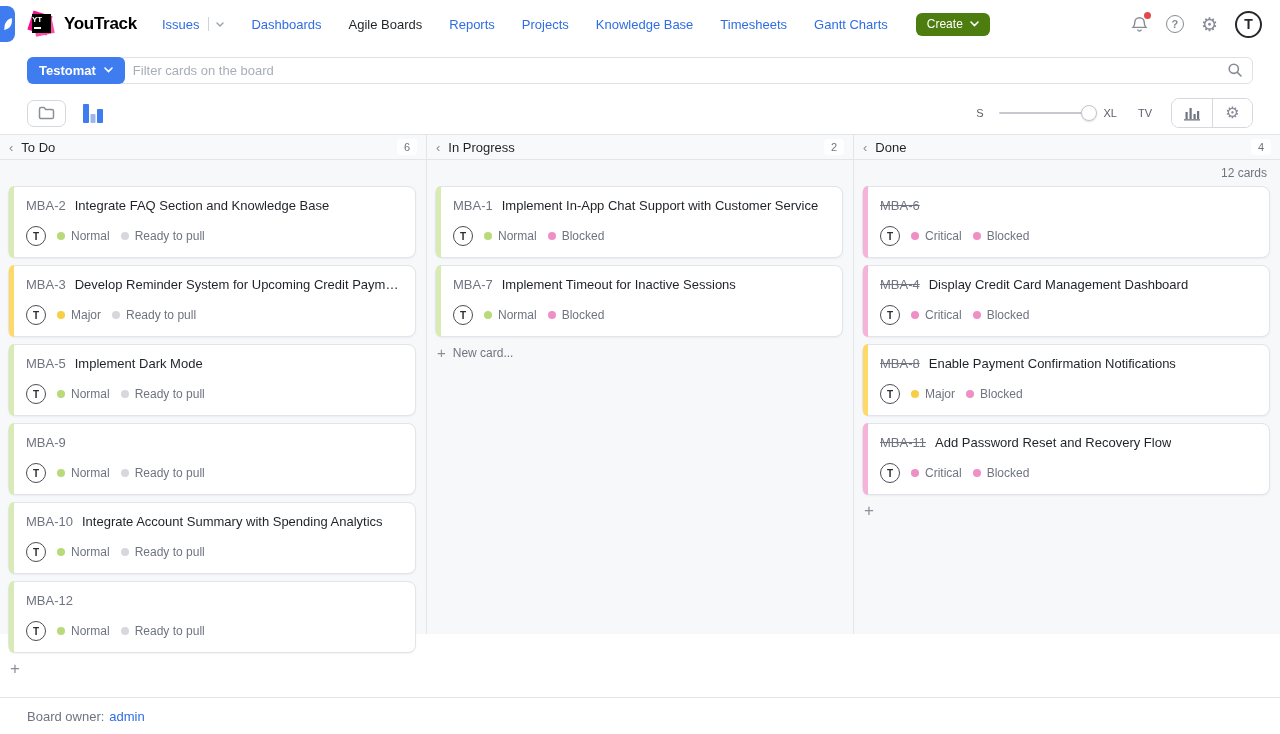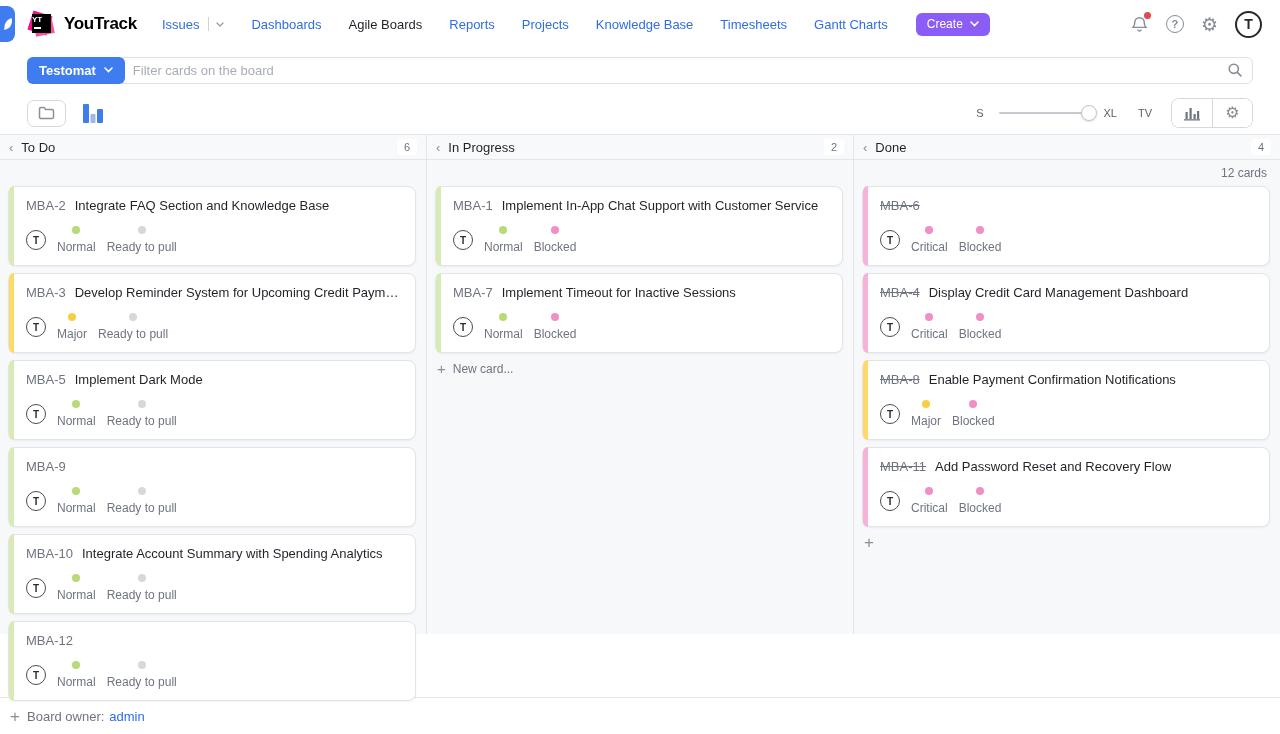--- a/index.html
+++ b/index.html
@@ -15,21 +15,21 @@
   .logo-pink2 { position:absolute; left:5px; top:5px; width:19px; height:19px; background:#fd4fa4; transform:rotate(-12deg); }
   .logo-black { position:absolute; left:3px; top:3px; width:19px; height:19px; background:#000; color:#fff; font-size:8px; font-weight:700; line-height:11px; }
   .logo-black i { display:block; width:7px; height:2px; background:#fff; margin:2px 0 0 2px; }
   .wordmark { font-size:17px; font-weight:700; color:#000; letter-spacing:-0.3px; margin-left:9px; }
   .main-nav { display:flex; align-items:center; gap:27px; margin-left:25px; }
   .nav-item { display:flex; align-items:center; font-size:13px; color:#2f6de3; cursor:pointer; }
   .nav-item.active { color:#1f2328; }
   .nav-extra { display:flex; align-items:center; }
   .nav-sep { width:1px; height:14px; background:#d0d3d9; margin:0 7px 0 9px; }
   .chev { display:inline-block; }
-  .create-btn { margin-left:28px; height:23px; background:#8b5cf6; color:#fff; border:none; border-radius:6px; font-size:12px; font-family:inherit; display:flex; align-items:center; gap:7px; padding:0 11px; cursor:pointer; }
+  .create-btn { margin-left:28px; height:23px; background:#4d7c0f; color:#fff; border:none; border-radius:6px; font-size:12px; font-family:inherit; display:flex; align-items:center; gap:7px; padding:0 11px; cursor:pointer; }
   .header-icons { margin-left:auto; display:flex; align-items:center; gap:17px; }
   .icon-btn { background:none; border:none; cursor:pointer; position:relative; display:flex; align-items:center; justify-content:center; padding:0; }
   .bell-dot { position:absolute; top:-2px; right:-2px; width:7px; height:7px; border-radius:50%; background:#e3484d; }
   .help-circle { width:18px; height:18px; border-radius:50%; border:1.6px solid #868b96; color:#868b96; font-size:11px; font-weight:700; display:flex; align-items:center; justify-content:center; }
   .gear-glyph { font-size:19px; color:#868b96; line-height:1; }
   .user-avatar { width:27px; height:27px; border-radius:50%; border:2.2px solid #26282b; background:#fff; color:#26282b; font-size:14px; font-weight:700; display:flex; align-items:center; justify-content:center; }
 
   
   .board-bar { height:44px; display:flex; align-items:center; padding:0 27px; flex:0 0 auto; }
   .board-select { height:27px; background:#3e7cf0; color:#fff; border:none; border-radius:6px; font-size:13px; font-weight:700; font-family:inherit; display:flex; align-items:center; gap:8px; padding:0 12px; cursor:pointer; z-index:1; }
@@ -65,21 +65,21 @@
   .board-col { flex:1; min-width:0; padding-top:26px; }
   .board-col + .board-col { border-left:1px solid #e3e5ea; }
   .card { position:relative; margin:0 10px 7px 8px; background:#fff; border:1px solid #e2e4e9; border-radius:8px; padding:11px 12px 11px 17px; box-shadow:0 1px 2px rgba(25,28,33,.05); cursor:pointer; }
   .strip { position:absolute; left:0; top:-1px; bottom:-1px; width:5px; border-radius:8px 0 0 8px; }
   .card-top { display:flex; align-items:baseline; gap:9px; font-size:13px; white-space:nowrap; overflow:hidden; }
   .card-id { color:#6f7480; flex:0 0 auto; }
   .card-id.resolved { text-decoration:line-through; }
   .card-title { color:#1f2328; overflow:hidden; text-overflow:ellipsis; }
   .card-bottom { margin-top:13px; display:flex; align-items:center; gap:11px; }
   .avatar-sm { width:20px; height:20px; border-radius:50%; border:1.6px solid #4a4d52; color:#2b2d30; font-size:10px; font-weight:700; display:flex; align-items:center; justify-content:center; background:#fff; flex:0 0 auto; }
-  .tag { display:flex; align-items:center; gap:6px; font-size:12px; color:#6f7480;flex-direction:column; }
+  .tag { display:flex; align-items:center; gap:6px; font-size:12px; color:#6f7480; }
   .dot { width:8px; height:8px; border-radius:50%; flex:0 0 auto; }
   .add-card { margin:3px 0 0 10px; color:#8a8f99; font-size:17px; line-height:1; cursor:pointer; width:16px; }
   .new-card { margin:3px 0 0 10px; color:#6f7480; font-size:12px; display:flex; align-items:center; gap:7px; cursor:pointer; }
   .new-card .plus { font-size:15px; color:#8a8f99; }
 
   .filler { flex:1; background:#fff; }
   .page-footer { height:37px; border-top:1px solid #e3e5ea; display:flex; align-items:center; padding:0 27px; font-size:13px; color:#6f7480; flex:0 0 auto; }
   .page-footer a { color:#2f6de3; text-decoration:none; margin-left:5px; cursor:pointer; }
 </style>
 </head>

